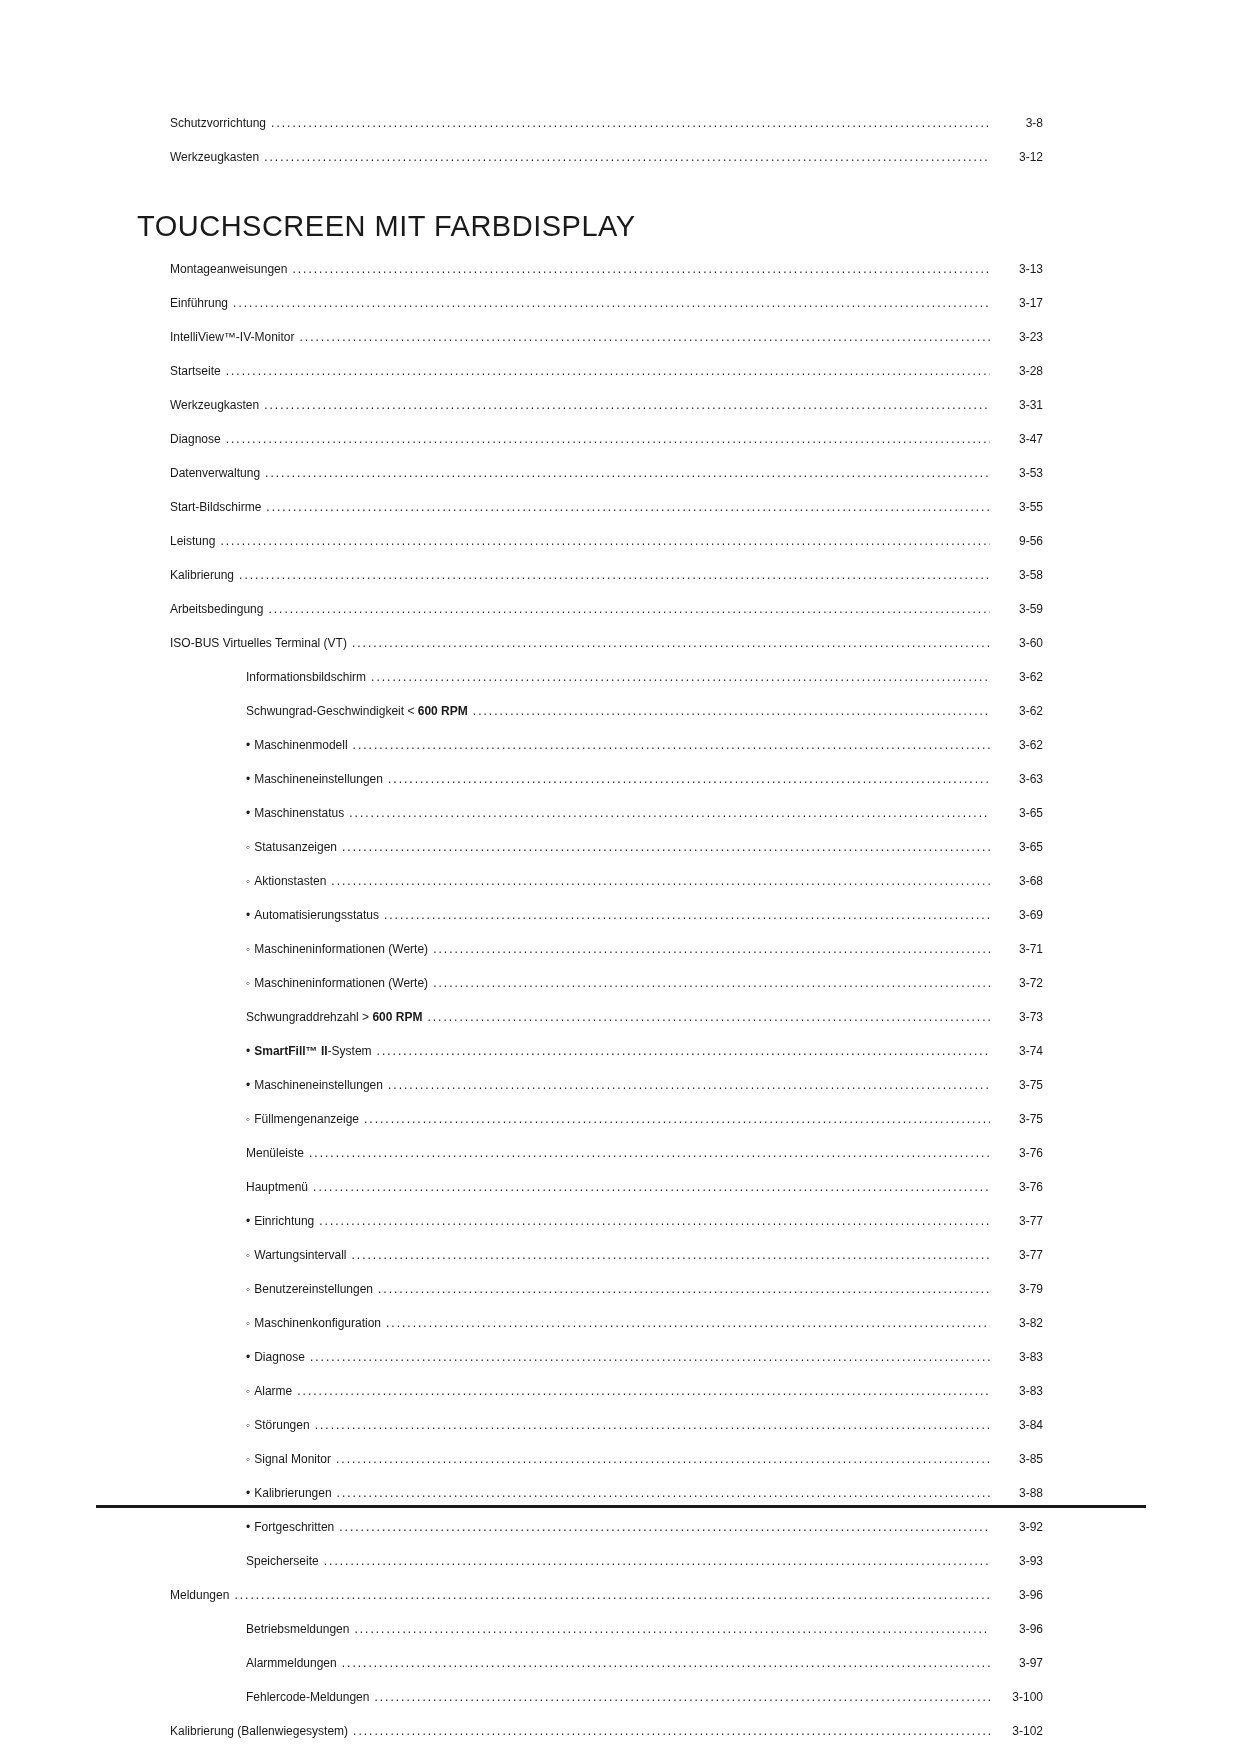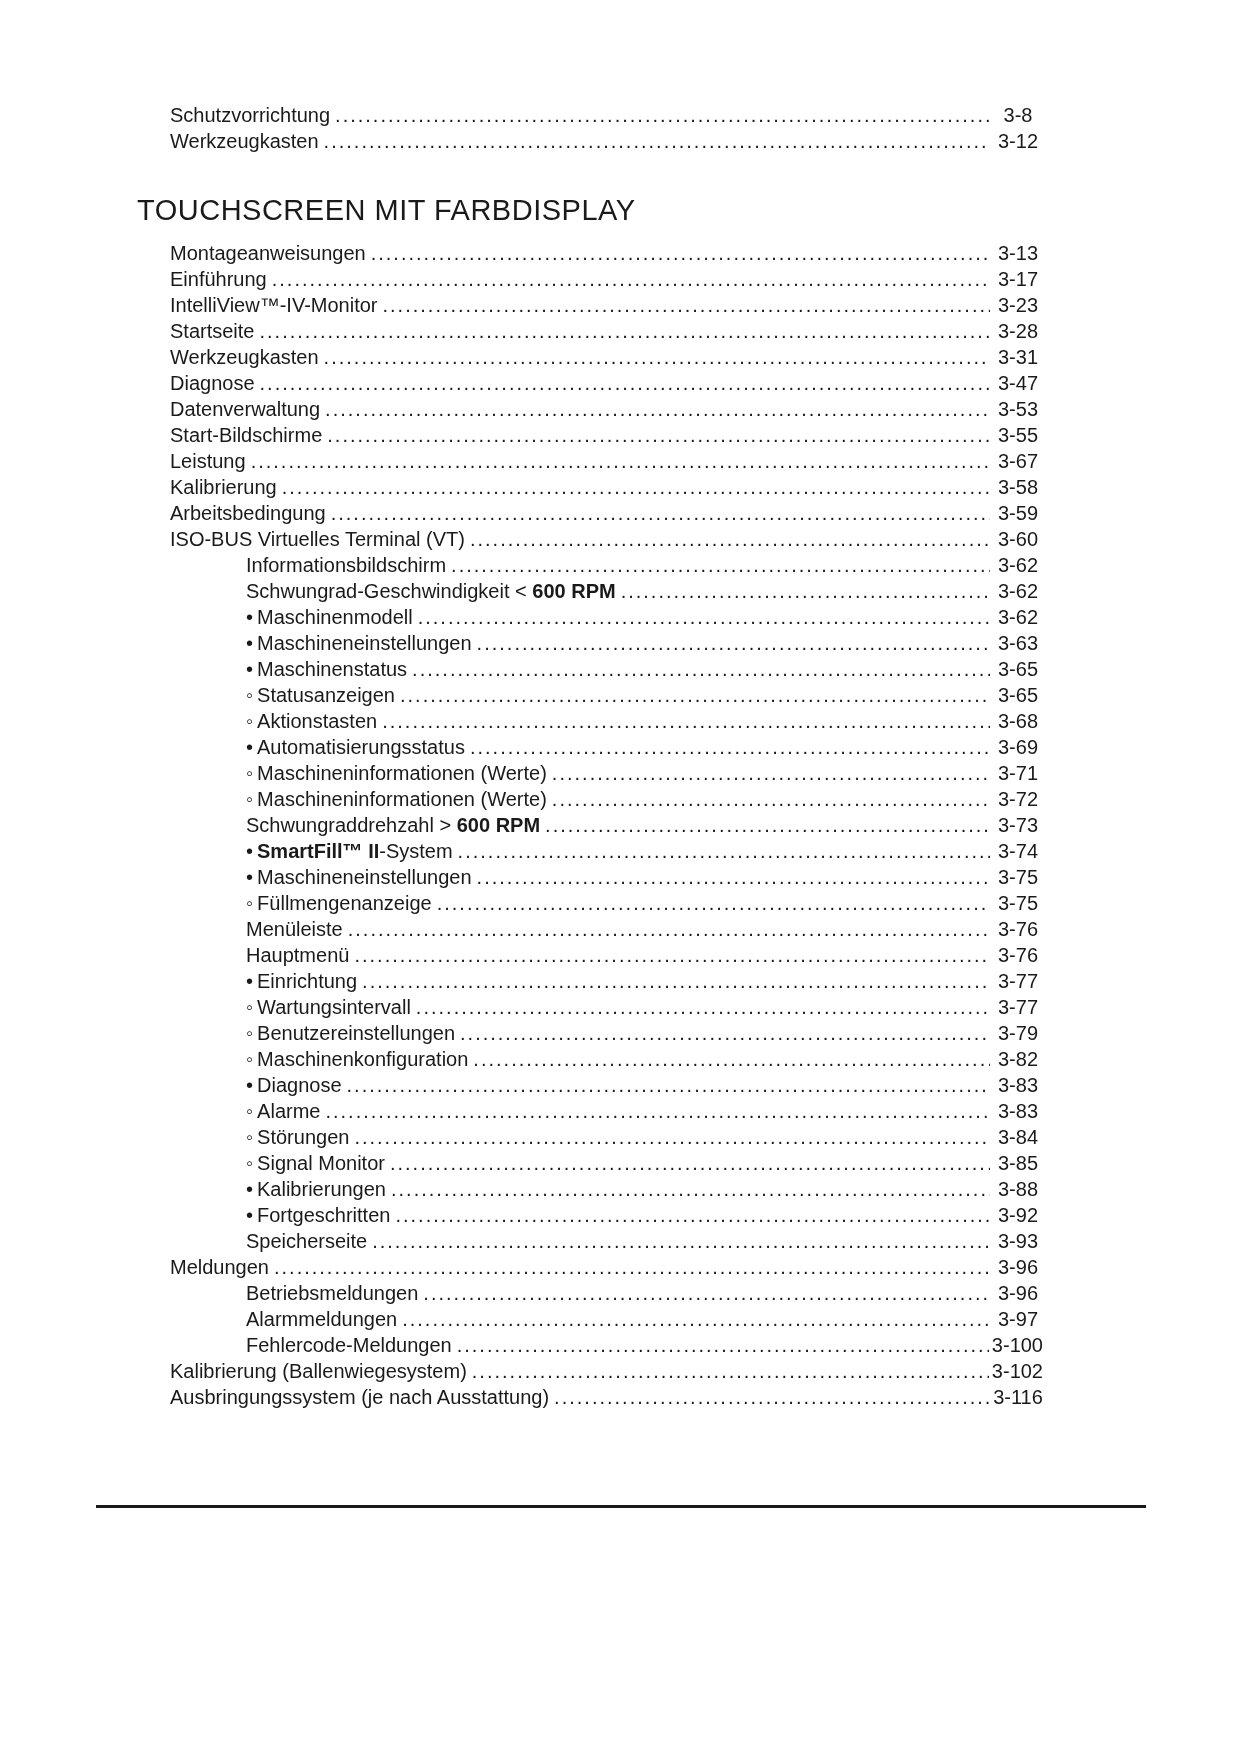--- a/index.html
+++ b/index.html
@@ -25,22 +25,23 @@
     font-size: 29px;
     line-height: 36px;
     margin: 38px 0 12px -33px;
     letter-spacing: 0.5px;
     font-weight: 400;
     white-space: nowrap;
   }
   .toc-row {
     display: flex;
     align-items: baseline;
-    font-size: 20px;
+    font-size: 12px;
     line-height: 26px;
+    margin-top: 8px;
   }
   .toc-row.indent {
     margin-left: 76px;
   }
   .toc-label {
     white-space: nowrap;
     flex: 0 0 auto;
   }
   .toc-label .b {
     font-weight: bold;
@@ -56,21 +57,21 @@
     white-space: nowrap;
     margin: 0 3px 0 5px;
     letter-spacing: 2px;
   }
   .leader::after {
     content: "........................................................................................................................................................................................................";
   }
   .toc-page {
     flex: 0 0 auto;
     min-width: 50px;
-    text-align: center;
+    text-align: right;
     white-space: nowrap;
   }
   .footer-rule {
     position: absolute;
     left: 96px;
     top: 1505px;
     width: 1050px;
     height: 3px;
     background: #1a1a1a;
   }
@@ -126,21 +127,21 @@
       <span class="toc-page">3-53</span>
     </div>
     <div class="toc-row">
       <span class="toc-label"><span>Start-Bildschirme</span></span>
       <span class="leader"></span>
       <span class="toc-page">3-55</span>
     </div>
     <div class="toc-row">
       <span class="toc-label"><span>Leistung</span></span>
       <span class="leader"></span>
-      <span class="toc-page">3-67</span>
+      <span class="toc-page">9-56</span>
     </div>
     <div class="toc-row">
       <span class="toc-label"><span>Kalibrierung</span></span>
       <span class="leader"></span>
       <span class="toc-page">3-58</span>
     </div>
     <div class="toc-row">
       <span class="toc-label"><span>Arbeitsbedingung</span></span>
       <span class="leader"></span>
       <span class="toc-page">3-59</span>

